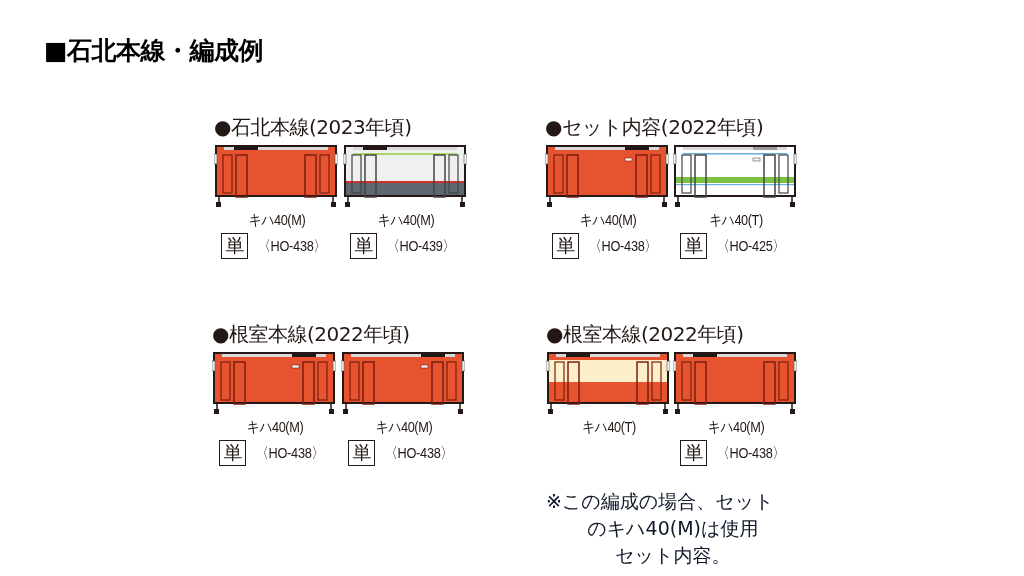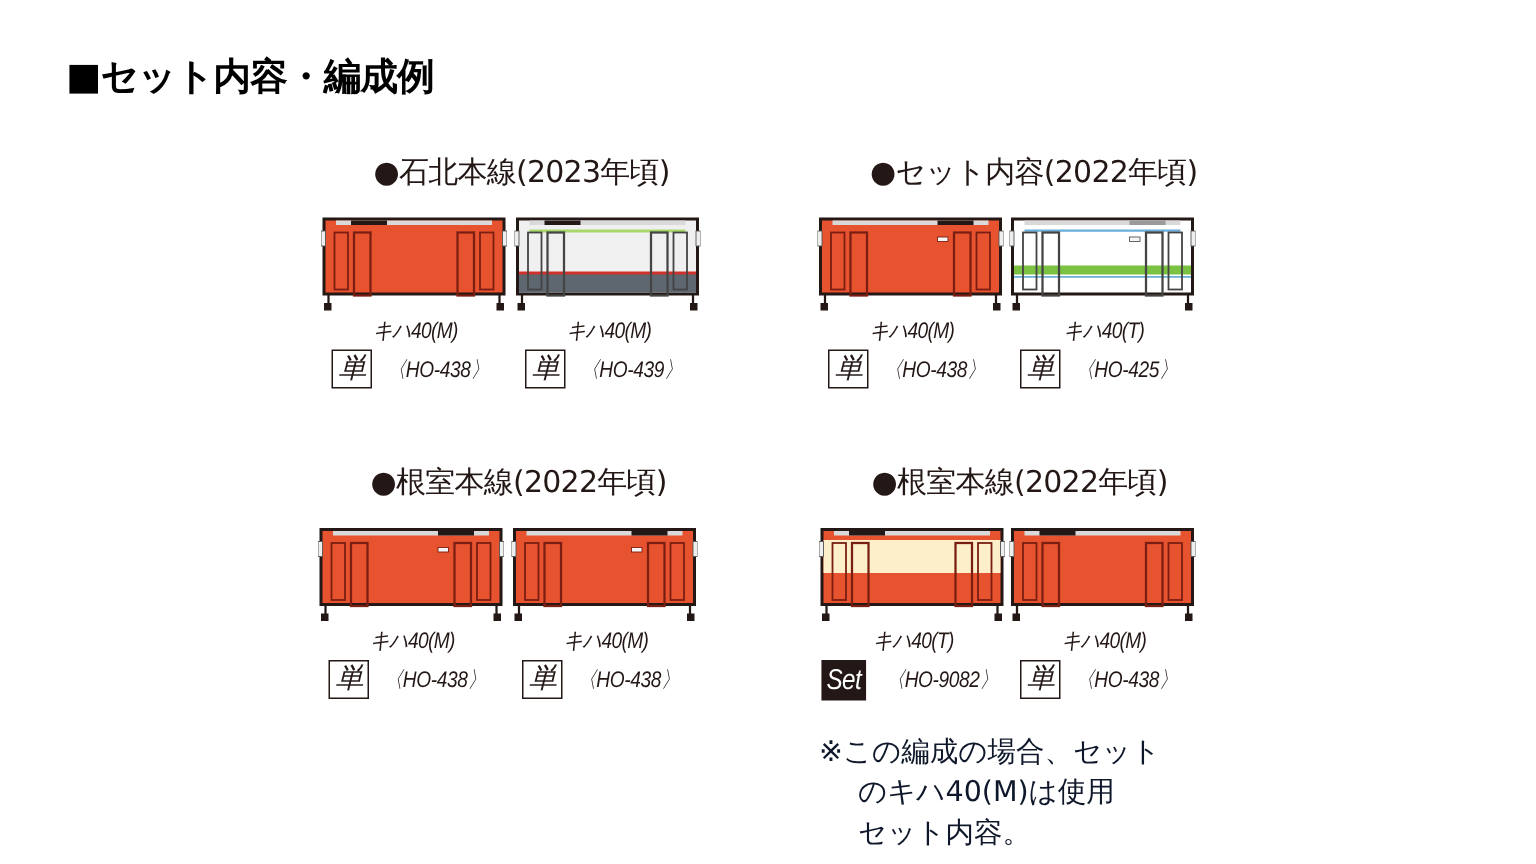--- a/index.html
+++ b/index.html
@@ -6,25 +6,24 @@
   body {
     width: 1024px; height: 576px; background: #ffffff; position: relative; overflow: hidden;
     font-family: "DejaVu Sans", "Liberation Sans", sans-serif; color: #231815;
   }
   .page-title {
     position: absolute; left: 44px; top: 34px; font-size: 25px; font-weight: bold;
     letter-spacing: -0.5px; color: #000; white-space: nowrap;
   }
   .section { position: absolute; width: 270px; height: 200px; }
   .section-title {
-    position: absolute; left: 0; top: 3px; font-size: 20px; white-space: nowrap; color: #231815;
+    position: absolute; left: 0; top: 16px; font-size: 20px; white-space: nowrap; color: #231815;
     letter-spacing: -0.5px;
-    margin-left: 35px;
-  }
-  .car-col { position: absolute; top: 46px; width: 126px; font-style: italic; }
+  }
+  .car-col { position: absolute; top: 46px; width: 126px; }
   .car { position: relative; width: 124px; height: 64px; }
   .car svg { display: block; }
   .car-name {
     text-align: center; font-size: 15px; margin-top: 3px; white-space: nowrap; letter-spacing: -0.5px;
     font-family: "Liberation Sans", sans-serif; transform: scaleX(0.85);
   }
   .code-row { display: flex; align-items: center; justify-content: center; margin-top: 3px; gap: 4px; }
   .badge-single {
     border: 1.5px solid #231815; width: 27px; height: 26px; font-size: 19px; line-height: 26px;
     text-align: center; box-sizing: border-box; line-height: 23px;
@@ -34,26 +33,26 @@
     font-family: "Liberation Sans", sans-serif; transform: scaleX(0.85); letter-spacing: -0.5px;
   }
   .code {
     font-size: 15px; font-family: "Liberation Sans", sans-serif; transform: scaleX(0.85);
     letter-spacing: -0.3px; white-space: nowrap;
   }
   .note {
     position: absolute; left: 546px; top: 488px; font-size: 19px; line-height: 27px; color: #0f172a;
     white-space: nowrap;
   }
-  .note .indent { padding-left: 26px; }
+  .note .indent { padding-left: 26px; text-align: center; }
 </style>
 </head>
 <body>
 
-<div class="page-title">■セット内容・編成例</div>
+<div class="page-title">■石北本線・編成例</div>
 
 <div class="section" style="left:214px; top:98px;">
   <div class="section-title">●石北本線(2023年頃)</div>
   <div class="car-col" style="left:0px;">
     <div class="car">
       <svg width="124" height="64" viewBox="0 0 124 64">
         <rect x="2" y="2" width="120" height="50" fill="#E8532F" stroke="#231815" stroke-width="2"></rect>
         <rect x="10" y="3" width="104" height="3" fill="#D9D9D9"></rect>
         <rect x="20" y="3" width="24" height="3" fill="#231815"></rect>
         <rect x="0" y="10" width="3" height="10" fill="#EEE" stroke="#555" stroke-width="0.6"></rect>
@@ -229,24 +228,20 @@
         <rect x="22" y="11" width="11" height="42" fill="none" stroke="#7A1E12" stroke-width="1.5"></rect>
         <rect x="91" y="11" width="11" height="42" fill="none" stroke="#7A1E12" stroke-width="1.5"></rect>
         <rect x="106" y="11" width="9" height="38" fill="none" stroke="#7A1E12" stroke-width="1.2"></rect>
         <line x1="5" y1="52" x2="5" y2="60" stroke="#231815" stroke-width="1.5"></line>
         <line x1="119" y1="52" x2="119" y2="60" stroke="#231815" stroke-width="1.5"></line>
         <rect x="2" y="58" width="5" height="5" fill="#231815"></rect>
         <rect x="117" y="58" width="5" height="5" fill="#231815"></rect>
       </svg>
     </div>
     <div class="car-name">キハ40(T)</div>
-    <div class="code-row">
-      <span class="badge-set">Set</span>
-      <span class="code">〈HO-9082〉</span>
-    </div>
   </div>
   <div class="car-col" style="left:127px;">
     <div class="car">
       <svg width="124" height="64" viewBox="0 0 124 64">
         <rect x="2" y="2" width="120" height="50" fill="#E8532F" stroke="#231815" stroke-width="2"></rect>
         <rect x="10" y="3" width="104" height="3" fill="#D9D9D9"></rect>
         <rect x="20" y="3" width="24" height="3" fill="#231815"></rect>
         <rect x="0" y="10" width="3" height="10" fill="#EEE" stroke="#555" stroke-width="0.6"></rect>
         <rect x="121" y="10" width="3" height="10" fill="#EEE" stroke="#555" stroke-width="0.6"></rect>
         <rect x="9" y="11" width="9" height="38" fill="none" stroke="#7A1E12" stroke-width="1.2"></rect>

